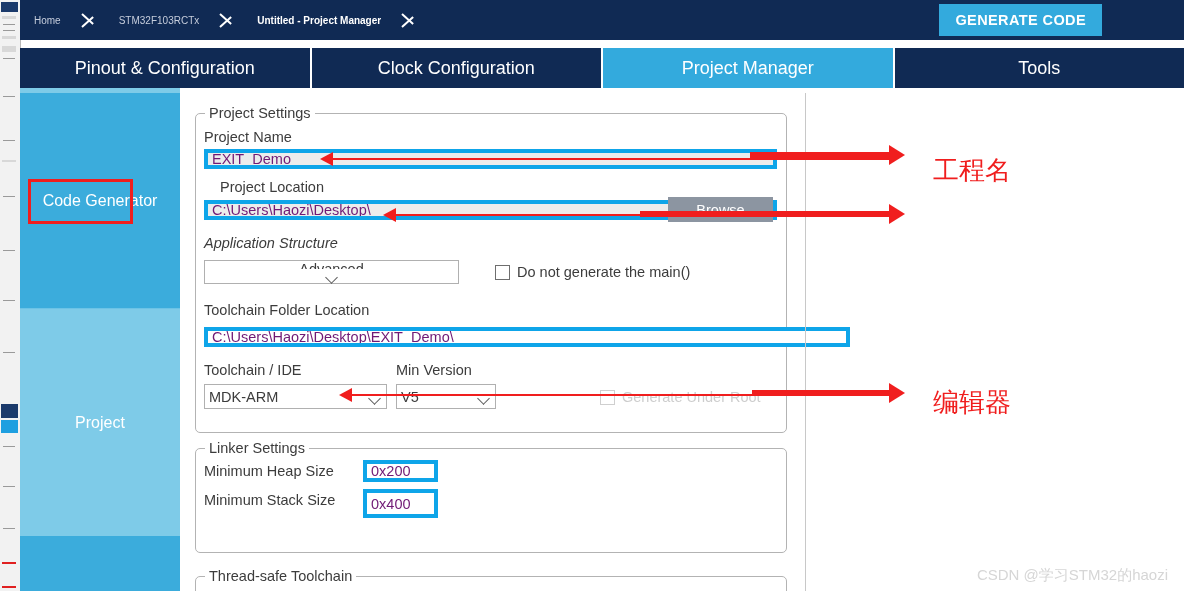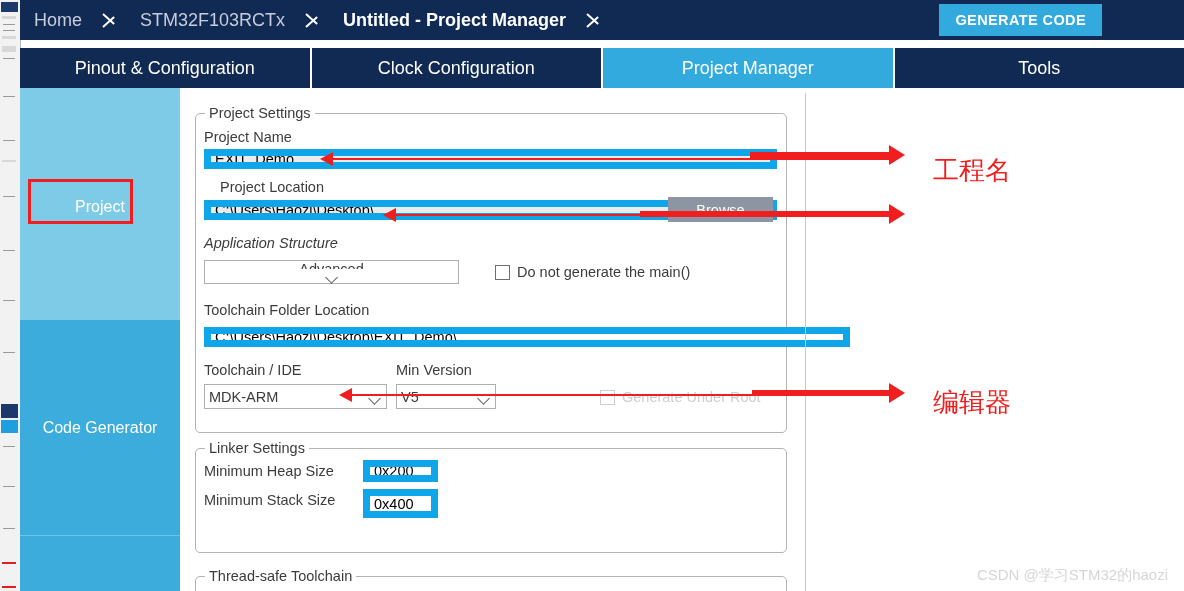--- a/index.html
+++ b/index.html
@@ -15,21 +15,21 @@
             border-right:1px solid #b9b9b9;overflow:hidden;}
   .bg-strip .bar{position:absolute;left:2px;width:14px;background:#d8d8d8;}
   .bg-strip .line{position:absolute;left:3px;width:12px;height:1px;background:#9a9a9a;}
   .bg-strip .blue{position:absolute;left:1px;width:17px;background:#1b3a6b;}
   .bg-strip .cyan{position:absolute;left:1px;width:17px;background:#1e9fe0;}
   .bg-strip .red{position:absolute;left:2px;width:14px;height:2px;background:#e02020;}
 
   
   .titlebar{position:absolute;left:20px;top:0;width:1164px;height:40px;background:#102a54;}
   .crumbs{position:absolute;left:0;top:0;height:40px;display:flex;align-items:center;}
-  .crumb{color:#c6cddc;font-size:18px;padding:0 14px;white-space:nowrap;}
+  .crumb{color:#c6cddc;font-size:10px;padding:0 14px;white-space:nowrap;}
   .crumb.active{color:#ffffff;font-weight:bold;}
   .chev{width:30px;height:40px;position:relative;flex:0 0 auto;}
   .chev:before,.chev:after{content:"";position:absolute;left:7px;width:15px;height:2px;background:#ffffff;}
   .chev:before{top:13px;transform:rotate(42deg);transform-origin:left center;}
   .chev:after{top:26px;transform:rotate(-42deg);transform-origin:left center;}
   .gen-code{position:absolute;top:4px;right:82px;height:32px;line-height:32px;
             background:#33aadd;color:#ffffff;font-size:14.5px;font-weight:bold;
             letter-spacing:.4px;padding:0 16px;white-space:nowrap;}
 
   
@@ -55,22 +55,22 @@
   
   .content{position:absolute;left:180px;top:93px;width:1004px;height:498px;background:#ffffff;}
   .vline{position:absolute;left:805px;top:93px;width:1px;height:498px;background:#c8c8c8;}
 
   
   .group{position:absolute;border:1px solid #b3b3b3;border-radius:5px;box-sizing:border-box;}
   .group > .legend{position:absolute;top:-9px;left:9px;background:#ffffff;padding:0 4px;
                    font-size:14.5px;color:#3c3c3c;white-space:nowrap;}
 
   .flabel{position:absolute;font-size:14.5px;color:#3c3c3c;white-space:nowrap;}
-  .fld{position:absolute;box-sizing:border-box;border:7px solid #0ea5e9;background:#ececec;
-       font-size:14.5px;color:#000000;display:flex;align-items:center;padding:0 4px;
+  .fld{position:absolute;box-sizing:border-box;border:4px solid #0ea5e9;background:#ececec;
+       font-size:14.5px;color:#701a75;display:flex;align-items:center;padding:0 4px;
        white-space:nowrap;overflow:hidden;}
   .fld.white{background:#ffffff;}
   .combo{position:absolute;box-sizing:border-box;border:1px solid #b0b0b0;background:#ffffff;
          font-size:14.5px;color:#3c3c3c;display:flex;align-items:center;padding:0 4px;}
   .combo .cv{flex:1 1 auto;white-space:nowrap;overflow:hidden;}
   .caret{width:14px;height:14px;position:relative;flex:0 0 auto;}
   .caret:before{content:"";position:absolute;left:2px;top:4px;width:8px;height:8px;
     border-left:1.6px solid #5a5a5a;border-bottom:1.6px solid #5a5a5a;transform:rotate(-45deg);}
   .browse{position:absolute;background:#8c95a1;color:#ffffff;font-size:14.5px;
           display:flex;align-items:center;justify-content:center;white-space:nowrap;}
@@ -140,25 +140,25 @@
     <div class="tab">Pinout &amp; Configuration</div>
     <div class="tab">Clock Configuration</div>
     <div class="tab sel">Project Manager</div>
     <div class="tab">Tools</div>
   </div>
   <div class="tabunder">
     <div class="seg"></div>
   </div>
 
   <div class="sidebar">
+    <div class="side-item s2">
+      <span>Code Generator</span>
+    </div>
     <div class="side-item sel s1">
       <span>Project</span>
-    </div>
-    <div class="side-item s2">
-      <span>Code Generator</span>
     </div>
     <div class="side-item s3">
       <span></span>
     </div>
   </div>
   <div class="sel-box"></div>
 
   <div class="content">
 
     <div class="group" style="left:15px;top:20px;width:592px;height:320px;">

